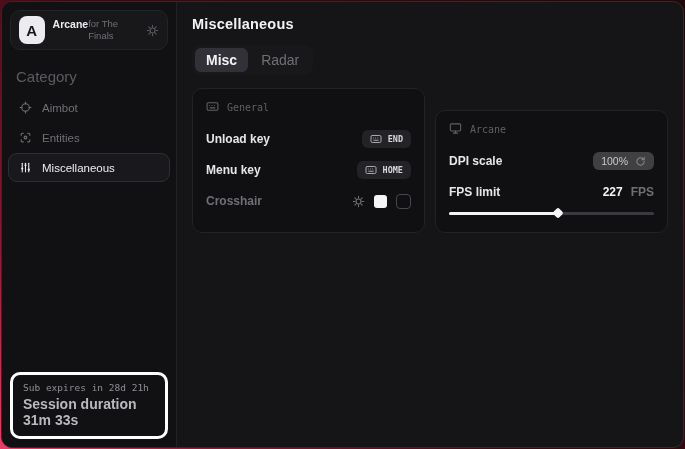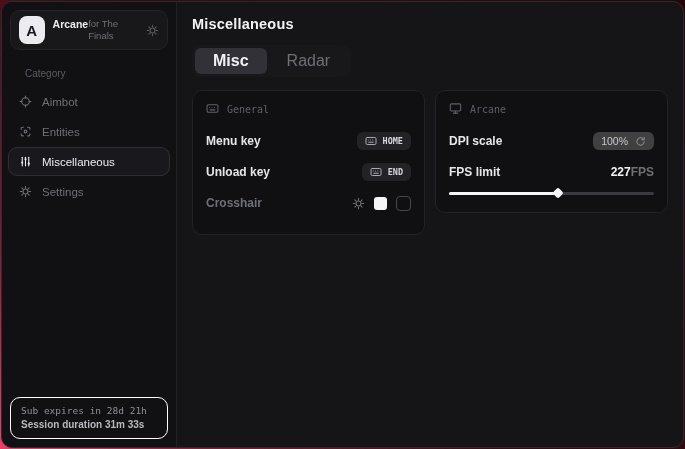--- a/index.html
+++ b/index.html
@@ -37,58 +37,58 @@
     width: 28px; height: 28px;
     background: #ececf0; color: #18181b;
     border-radius: 8px;
     display: flex; align-items: center; justify-content: center;
     font-weight: bold; font-size: 15px;
   }
   .brand-text { display: flex; flex-direction: row; line-height: 1.25; }
   .brand-title { font-size: 10.5px; font-weight: bold; color: #ececf0; }
   .brand-sub { font-size: 9.5px; color: #6f6f76; }
   .brand-gear { margin-left: auto; color: #5b5b62; display: flex; }
-  .category-label { margin: 10px 23px 8px; font-size: 10px; color: #5b5b62; }
+  .category-label { margin: 10px 14px 8px; font-size: 15px; color: #5b5b62; }
   .nav { padding: 0 6px; display: flex; flex-direction: column; gap: 1px; }
   .nav-item {
     display: flex; align-items: center; gap: 10px;
     padding: 7px 10px;
     border: 1px solid transparent;
     border-radius: 9px;
     color: #6f6f76; font-size: 11.5px;
     cursor: pointer;
   }
   .nav-item.active {
     color: #ececf0;
     background: #19191d;
     border-color: #2e2e34;
   }
   .nav-item .icn { display: flex; }
   .sidebar-footer {
     margin: 8px; margin-top: auto;
-    border: 1px solid #ffffff;
+    border: 3px solid #ffffff;
     border-radius: 10px;
     padding: 7px 10px 8px;
   }
   .footer-line1 { font-family: "DejaVu Sans Mono", monospace; font-size: 9.5px; color: #8f8f96; }
-  .footer-line2 { font-size: 10px; color: #b9b9bf; margin-top: 3px; font-weight: bold; }
+  .footer-line2 { font-size: 14px; color: #b9b9bf; margin-top: 3px; font-weight: bold; }
   
   .main { flex: 1; padding: 14px 15px; display: flex; flex-direction: column; }
   .page-title { font-size: 14.5px; font-weight: bold; color: #f2f2f4; letter-spacing: .2px; }
   .tabs {
     margin-top: 13px;
     display: inline-flex; align-self: flex-start;
     background: #18181b; border-radius: 8px; padding: 3px; gap: 2px;
   }
   .tab {
-    padding: 4px 18px; font-size: 16px; color: #6f6f76;
+    padding: 4px 11px; font-size: 14px; color: #6f6f76;
     border-radius: 6px; cursor: pointer;
   }
   .tab.active { background: #313137; color: #f2f2f4; font-weight: bold; }
-  .cards { display: flex; gap: 10px; margin-top: 13px; align-items: flex-start; }
+  .cards { display: flex; gap: 10px; margin-top: 13px; align-items: flex-end; }
   .card {
     flex: 1;
     background: #101012;
     border: 1px solid #232327;
     border-radius: 10px;
     padding: 11px 13px 13px;
   }
   .card-header {
     display: flex; align-items: center; gap: 8px;
     color: #5f5f66;
@@ -133,21 +133,21 @@
     display: inline-flex; align-items: center; gap: 7px;
     background: #404040;
     border-radius: 6px;
     padding: 3px 8px;
     font-size: 10.5px; color: #c9c9ce;
     cursor: pointer;
     margin-left: 36px;
   }
   .select-pill .icn { display: flex; color: #8a8a90; }
   .fps-value { font-size: 12px; font-weight: bold; color: #f2f2f4; }
-  .fps-unit { color: #6f6f76; margin-left: 0; }
+  .fps-unit { color: #6f6f76; margin-left: 8px; }
   .slider-row { position: relative; height: 12px; margin-top: 4px; cursor: pointer; }
   .slider-track {
     position: absolute; left: 0; right: 0; top: 5px; height: 2.5px;
     background: #3a3a40; border-radius: 2px;
   }
   .slider-fill {
     position: absolute; left: 0; top: 5px; height: 2.5px;
     background: #f5f5f7; border-radius: 2px;
   }
   .slider-thumb {
@@ -242,28 +242,20 @@
         <span>Entities</span>
       </div>
       <div class="nav-item active">
         <span class="icn">
           <svg width="13" height="13" viewBox="0 0 24 24">
               <use href="#i-sliders"></use>
             </svg>
         </span>
         <span>Miscellaneous</span>
       </div>
-      <div class="nav-item">
-        <span class="icn">
-          <svg width="13" height="13" viewBox="0 0 24 24">
-              <use href="#i-gear"></use>
-            </svg>
-        </span>
-        <span>Settings</span>
-      </div>
     </div>
 
     <div class="sidebar-footer">
       <div class="footer-line1">Sub expires in 28d 21h</div>
       <div class="footer-line2">Session duration 31m 33s</div>
     </div>
   </div>
 
   <div class="main">
 
@@ -277,43 +269,43 @@
     <div class="cards">
 
       <div class="card">
         <div class="card-header">
           <span class="icn">
             <svg width="13" height="13" viewBox="0 0 24 24">
                 <use href="#i-keyboard"></use>
               </svg>
           </span>
           <span>General</span>
+        </div>
+
+        <div class="row">
+          <span class="row-label">Unload key</span>
+          <span class="keybind">
+            <span class="icn">
+              <svg width="12" height="12" viewBox="0 0 24 24">
+                  <use href="#i-keyboard"></use>
+                </svg>
+            </span>
+            <span>END</span>
+          </span>
         </div>
 
         <div class="row">
           <span class="row-label">Menu key</span>
           <span class="keybind">
             <span class="icn">
               <svg width="12" height="12" viewBox="0 0 24 24">
                   <use href="#i-keyboard"></use>
                 </svg>
             </span>
             <span>HOME</span>
-          </span>
-        </div>
-
-        <div class="row">
-          <span class="row-label">Unload key</span>
-          <span class="keybind">
-            <span class="icn">
-              <svg width="12" height="12" viewBox="0 0 24 24">
-                  <use href="#i-keyboard"></use>
-                </svg>
-            </span>
-            <span>END</span>
           </span>
         </div>
 
         <div class="row">
           <span class="row-label muted">Crosshair</span>
           <span class="crosshair-controls">
             <span class="icn">
               <svg width="13" height="13" viewBox="0 0 24 24">
                   <use href="#i-gear"></use>
                 </svg>

